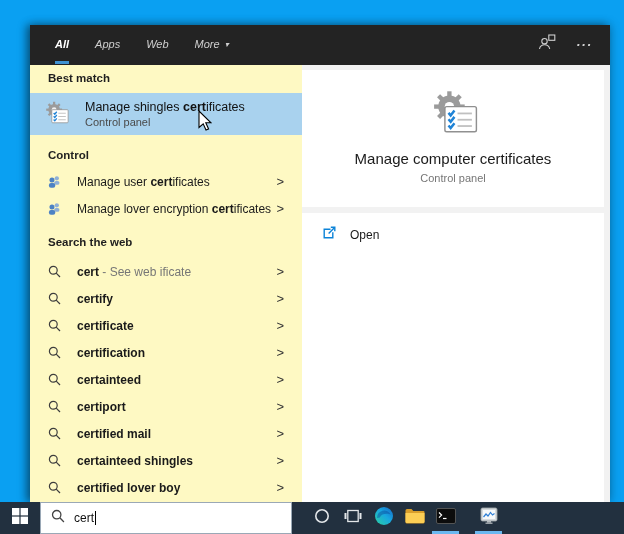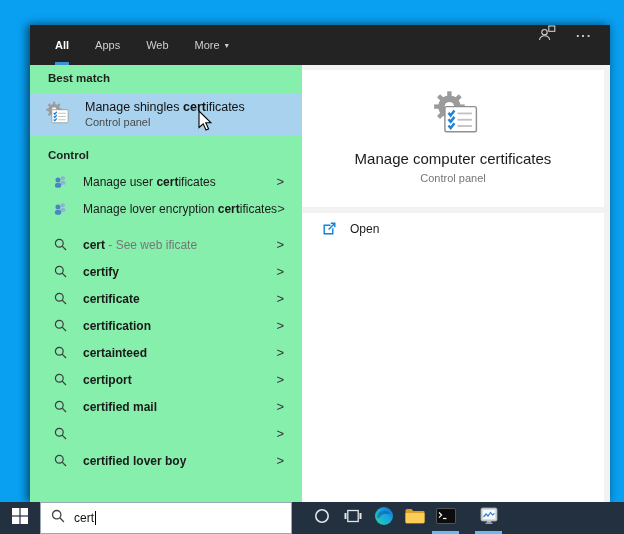--- a/index.html
+++ b/index.html
@@ -3,59 +3,59 @@
 <meta charset="utf-8">
 <style>
   * { margin:0; padding:0; box-sizing:border-box; }
   body { font-family:"Liberation Sans", sans-serif; }
   .desktop { position:relative; width:624px; height:534px; background:#0aa0f2; overflow:hidden; }
 
   
   .search-window { position:absolute; left:30px; top:25px; width:580px; height:477px;
     background:#f2f2f2; box-shadow:-4px 0 8px rgba(0,0,0,.35), 0 0 10px rgba(0,0,0,.3);
     display:flex; flex-direction:column; }
-  .search-header { height:40px; background:#232323; display:flex; align-items:flex-start;
-    padding:0 18px 2px 25px; flex-shrink:0; }
+  .search-header { height:40px; background:#232323; display:flex; align-items:center;
+    padding:0 18px 2px 25px; flex-shrink:0;font-style:italic; }
   .tab { color:#cfcfcf; font-size:11px; margin-right:26px; height:40px; display:flex;
     align-items:center; border-bottom:3px solid transparent; border-top:3px solid transparent; cursor:default; }
   .tab.active { color:#fff; font-weight:bold; border-bottom-color:#3f92d2; }
   .tab .caret { margin-left:5px; font-size:8px; color:#cfcfcf; }
   .header-right { margin-left:auto; display:flex; align-items:center; gap:20px; }
   .ellipsis { color:#cfcfcf; font-size:13px; letter-spacing:1px; font-weight:bold; }
 
   .search-body { flex:1; display:flex; min-height:0; }
 
   
-  .results-col { width:272px; flex-shrink:0; background:#86efac; padding-top:6px; }
+  .results-col { width:272px; flex-shrink:0; background:#fef9c3; padding-top:6px; }
   .section-label { font-size:11.5px; font-weight:bold; color:#1f1f1f; padding:0 0 0 18px;
     height:14px; line-height:14px; }
   .section-label.mt { margin-top:13px; }
   .best-match-row { height:42px; background:#a9d2ee; margin-top:8px; display:flex;
     align-items:center; padding-left:12px; }
   .bm-text { margin-left:15px; }
   .bm-title { font-size:12.5px; color:#111; }
   .bm-sub { font-size:11px; color:#4a4a4a; margin-top:2px; }
-  .row { height:27px; display:flex; align-items:center; padding:0 10px 0 22px; font-size:12px; color:#1a1a1a; }
+  .row { height:27px; display:flex; align-items:center; padding:0 10px 0 16px; font-size:12px; color:#1a1a1a; }
   .row .ric { width:16px; display:flex; justify-content:center; flex-shrink:0; }
   .row-label { margin-left:15px; white-space:nowrap; }
   .row-label b { font-weight:bold; }
   .note { color:#767676; }
   .chev { margin-left:auto; color:#333; font-size:13px; padding-right:8px; }
   .rows-gap { height:10px; }
 
   
   .preview-pane { flex:1; background:#f2f2f2; display:flex; flex-direction:column; }
   .hero { background:#fff; margin:5px 6px 0 0; height:137px; display:flex; flex-direction:column;
     align-items:center; }
   .hero-icon { margin-top:16px; }
   .preview-title { font-size:15px; color:#1b1b1b; margin-top:8px; }
   .preview-sub { font-size:11px; color:#767676; margin-top:5px; }
   .pane-divider { height:6px; }
   .open-section { background:#fff; margin:0 6px 0 0; flex:1; }
-  .open-row { display:flex; margin-top:9px; padding-left:20px; height:26px; }
+  .open-row { display:flex; align-items:center; margin-top:9px; padding-left:20px; height:26px; }
   .open-label { font-size:12px; color:#1a1a1a; margin-left:14px; }
 
   
   .taskbar { position:absolute; left:0; top:502px; width:624px; height:32px; background:#22303f;
     display:flex; align-items:stretch; }
   .start-btn { width:40px; display:flex; align-items:center; justify-content:center; }
   .tb-search { width:252px; background:#fff; border:1px solid #9aa8b6; display:flex;
     align-items:center; padding-left:10px; }
   .tb-search-text { font-size:12px; color:#111; margin-left:9px; }
   .caret-line { display:inline-block; width:1px; height:14px; background:#000; margin-left:1px; vertical-align:middle; }
@@ -161,20 +161,21 @@
               <circle cx="10.5" cy="3.6" r="2.3" fill="#8fb0d8"></circle>
                 <rect x="7.7" y="6.3" width="5.6" height="4.2" rx="2" fill="#8fb0d8"></rect>
               <circle cx="5.3" cy="5.4" r="2.7" fill="#4d82c4"></circle>
                 <rect x="2" y="8.6" width="6.8" height="5" rx="2.2" fill="#4d82c4"></rect>
             </svg>
           </span>
           <span class="row-label"><span>Manage lover encryption </span><b>cert</b><span>ificates</span></span>
           <span class="chev">&gt;</span>
         </div>
 
+        <div class="section-label mt">Search the web</div>
         <div class="rows-gap" style="height:9px"></div>
 
         <div class="row">
           <span class="ric">
               <svg width="13" height="13" viewBox="0 0 13 13" fill="none">
                 <circle cx="5.3" cy="5.3" r="3.9" stroke="#3d3d3d" stroke-width="1.2"></circle>
                 <line x1="8.2" y1="8.2" x2="12" y2="12" stroke="#3d3d3d" stroke-width="1.2"></line>
               </svg>
             </span>
           <span class="row-label"><b>cert</b><b></b><span class="note"> - See web ificate</span></span>
@@ -240,20 +241,21 @@
           <span class="row-label"><b>cert</b><b>ified mail</b></span>
           <span class="chev">&gt;</span>
         </div>
         <div class="row">
           <span class="ric">
               <svg width="13" height="13" viewBox="0 0 13 13" fill="none">
                 <circle cx="5.3" cy="5.3" r="3.9" stroke="#3d3d3d" stroke-width="1.2"></circle>
                 <line x1="8.2" y1="8.2" x2="12" y2="12" stroke="#3d3d3d" stroke-width="1.2"></line>
               </svg>
             </span>
+          <span class="row-label"><b>cert</b><b>ainteed shingles</b></span>
           <span class="chev">&gt;</span>
         </div>
         <div class="row">
           <span class="ric">
               <svg width="13" height="13" viewBox="0 0 13 13" fill="none">
                 <circle cx="5.3" cy="5.3" r="3.9" stroke="#3d3d3d" stroke-width="1.2"></circle>
                 <line x1="8.2" y1="8.2" x2="12" y2="12" stroke="#3d3d3d" stroke-width="1.2"></line>
               </svg>
             </span>
           <span class="row-label"><b>cert</b><b>ified lover boy</b></span>

